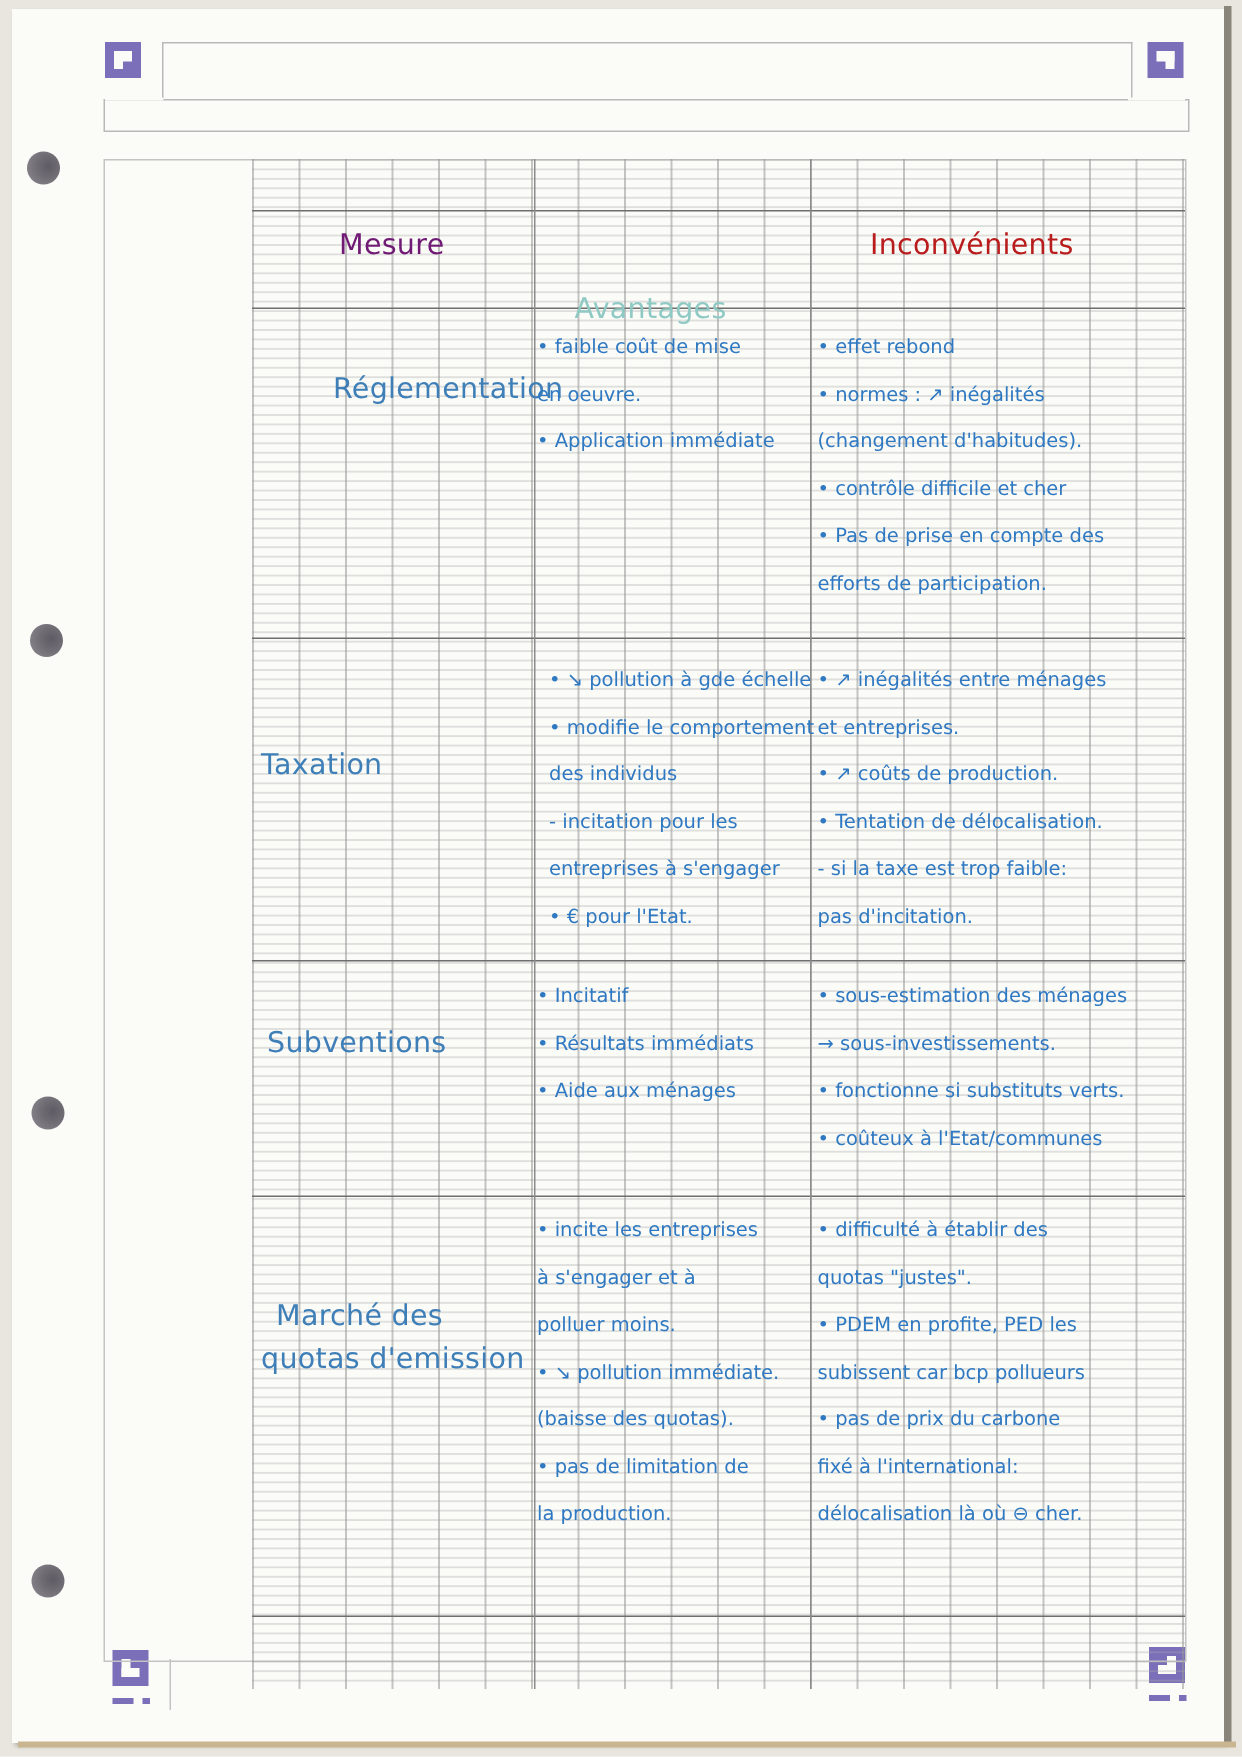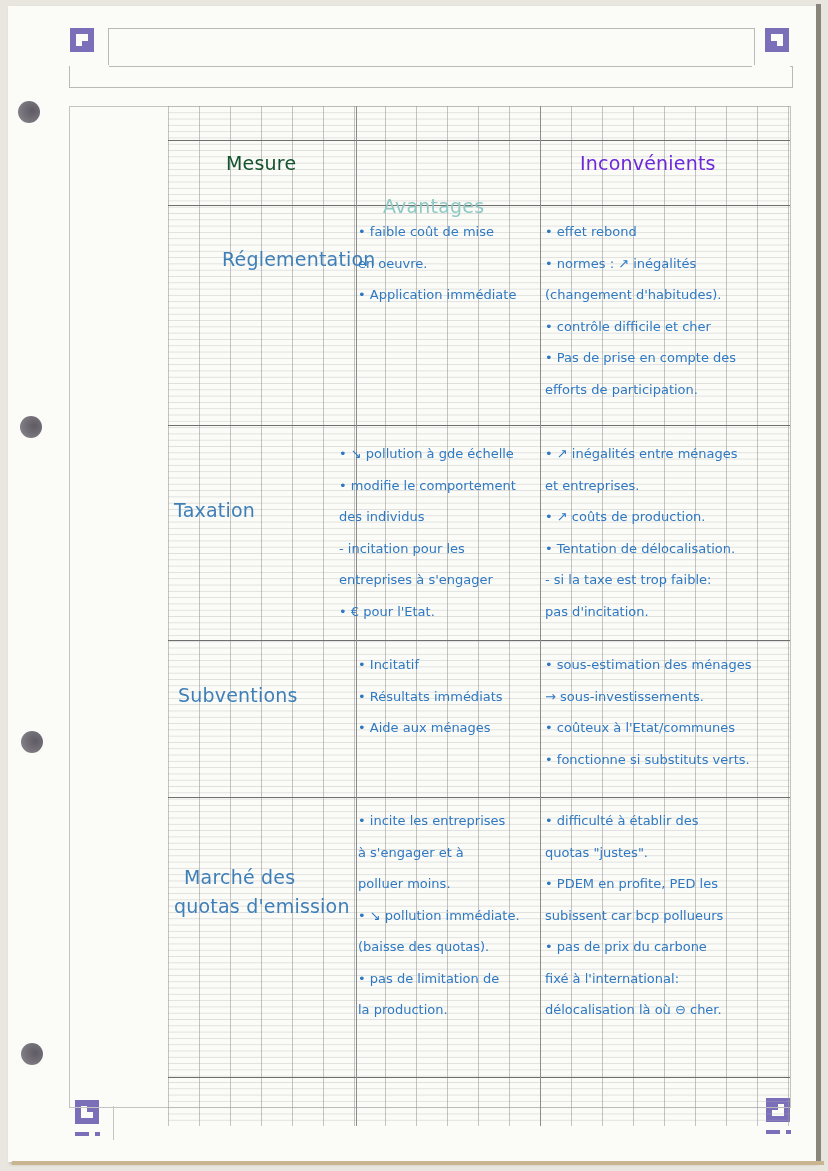--- a/index.html
+++ b/index.html
@@ -107,41 +107,41 @@
 
 <div class="hline" style="top:140px;"></div>
 <div class="hline" style="top:205px;"></div>
 <div class="hline" style="top:425px;"></div>
 <div class="hline" style="top:640px;"></div>
 <div class="hline" style="top:797px;"></div>
 <div class="hline" style="top:1077px;"></div>
 <div class="vline" style="left:356px;top:106px;height:1020px;"></div>
 <div class="vline" style="left:540px;top:106px;height:1020px;"></div>
 
-<div class="hand colhead" style="left:226px;color:#14532d;">Mesure</div>
+<div class="hand colhead" style="left:226px;color:#701a75;">Mesure</div>
 <div class="hand colhead" style="left:383px;color:#8fc9c4;margin-top:43px;">Avantages</div>
-<div class="hand colhead" style="left:580px;color:#6d28d9;">Inconvénients</div>
+<div class="hand colhead" style="left:580px;color:#b91c1c;">Inconvénients</div>
 
 <div class="hand measure" style="left:186px;top:248px;margin-left:36px;">Réglementation</div>
 <div class="cell-lines" style="left:358px;top:216px;">
   <div>• faible coût de mise</div>
   <div>en oeuvre.</div>
   <div>• Application immédiate</div>
 </div>
 <div class="cell-lines" style="left:545px;top:216px;">
   <div>• effet rebond</div>
   <div>• normes : ↗ inégalités</div>
   <div>(changement d'habitudes).</div>
   <div>• contrôle difficile et cher</div>
   <div>• Pas de prise en compte des</div>
   <div>efforts de participation.</div>
 </div>
 
 <div class="hand measure" style="left:174px;top:499px;">Taxation</div>
-<div class="cell-lines" style="left:339px;top:438px;">
+<div class="cell-lines" style="left:366px;top:438px;">
   <div>• ↘ pollution à gde échelle</div>
   <div>• modifie le comportement</div>
   <div>des individus</div>
   <div>- incitation pour les</div>
   <div>entreprises à s'engager</div>
   <div>• € pour l'Etat.</div>
 </div>
 <div class="cell-lines" style="left:545px;top:438px;">
   <div>• ↗ inégalités entre ménages</div>
   <div>et entreprises.</div>
@@ -153,22 +153,22 @@
 
 <div class="hand measure" style="left:178px;top:684px;">Subventions</div>
 <div class="cell-lines" style="left:358px;top:649px;">
   <div>• Incitatif</div>
   <div>• Résultats immédiats</div>
   <div>• Aide aux ménages</div>
 </div>
 <div class="cell-lines" style="left:545px;top:649px;">
   <div>• sous-estimation des ménages</div>
   <div>→ sous-investissements.</div>
+  <div>• fonctionne si substituts verts.</div>
   <div>• coûteux à l'Etat/communes</div>
-  <div>• fonctionne si substituts verts.</div>
 </div>
 
 <div class="hand measure" style="left:184px;top:866px;">Marché des</div>
 <div class="hand measure" style="left:174px;top:895px;">quotas d'emission</div>
 <div class="cell-lines" style="left:358px;top:805px;">
   <div>• incite les entreprises</div>
   <div>à s'engager et à</div>
   <div>polluer moins.</div>
   <div>• ↘ pollution immédiate.</div>
   <div>(baisse des quotas).</div>

